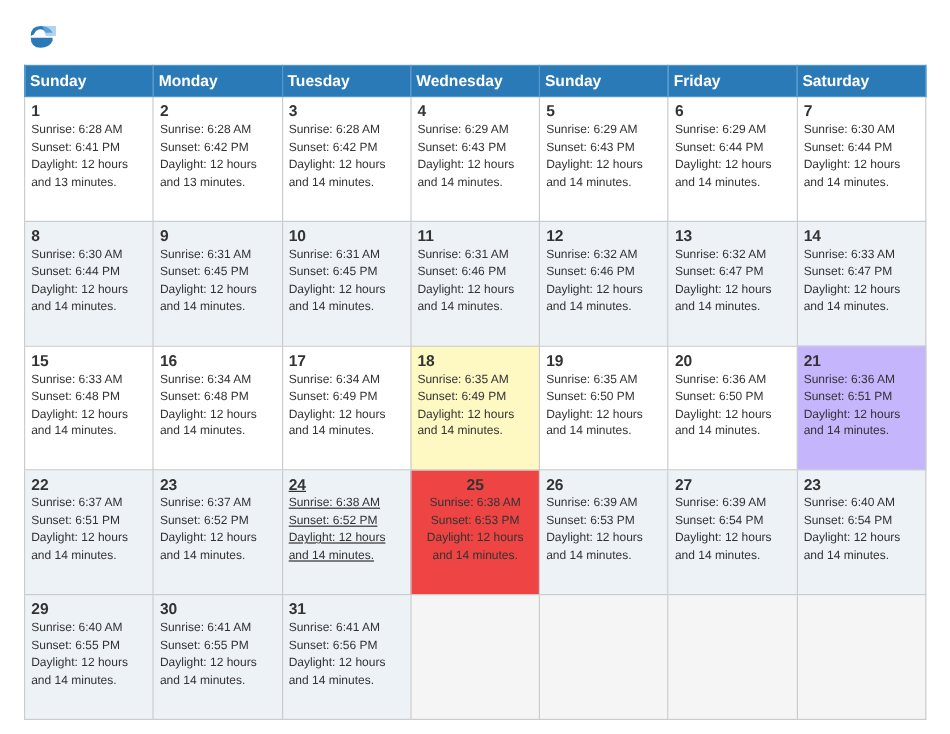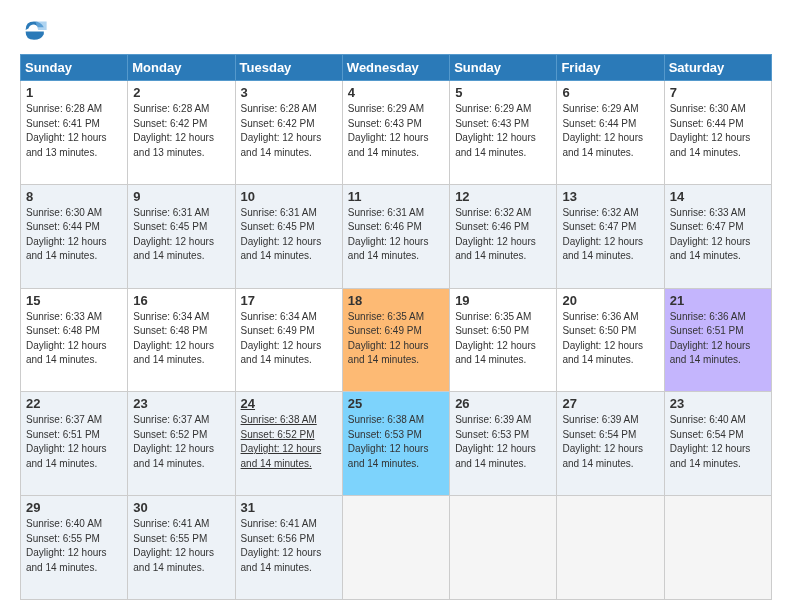--- a/index.html
+++ b/index.html
@@ -276,21 +276,21 @@
         </div>
       </td>
           <td style="background: rgb(255, 255, 255);">
         <span class="day-num">17</span>
         <div class="day-info">
           Sunrise: 6:34 AM<br>
           Sunset: 6:49 PM<br>
           Daylight: 12 hours and 14 minutes.
         </div>
       </td>
-          <td style="background: #fdba74;">
+          <td style="background: #fef9c3;">
         <span class="day-num">18</span>
         <div class="day-info">
           Sunrise: 6:35 AM<br>
           Sunset: 6:49 PM<br>
           Daylight: 12 hours and 14 minutes.
         </div>
       </td>
           <td style="background: rgb(255, 255, 255);">
         <span class="day-num">19</span>
         <div class="day-info">
@@ -334,21 +334,21 @@
         </div>
       </td>
           <td style="background: rgb(237, 242, 247); text-decoration: underline;">
         <span class="day-num">24</span>
         <div class="day-info">
           Sunrise: 6:38 AM<br>
           Sunset: 6:52 PM<br>
           Daylight: 12 hours and 14 minutes.
         </div>
       </td>
-          <td style="background: #7dd3fc;">
+          <td style="background: #ef4444; text-align: center;">
         <span class="day-num">25</span>
         <div class="day-info">
           Sunrise: 6:38 AM<br>
           Sunset: 6:53 PM<br>
           Daylight: 12 hours and 14 minutes.
         </div>
       </td>
           <td style="background: rgb(237, 242, 247);">
         <span class="day-num">26</span>
         <div class="day-info">

